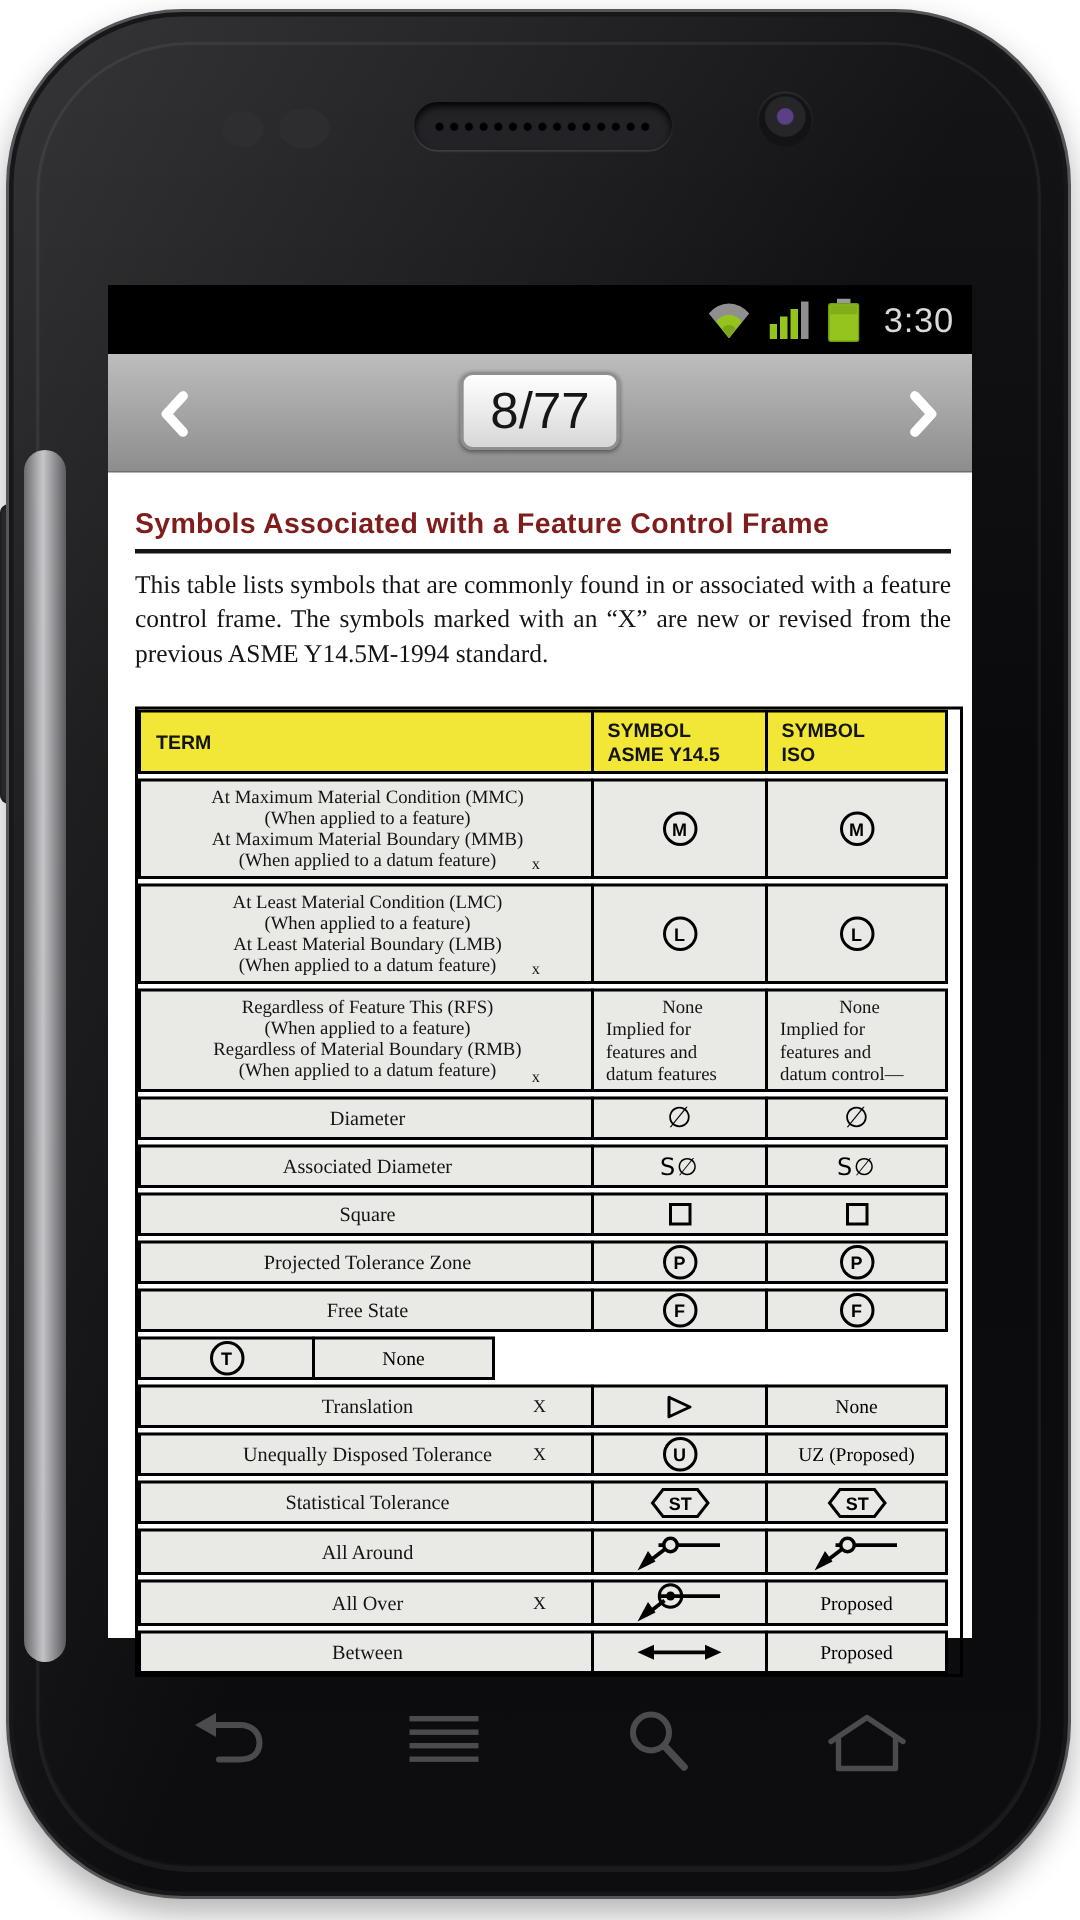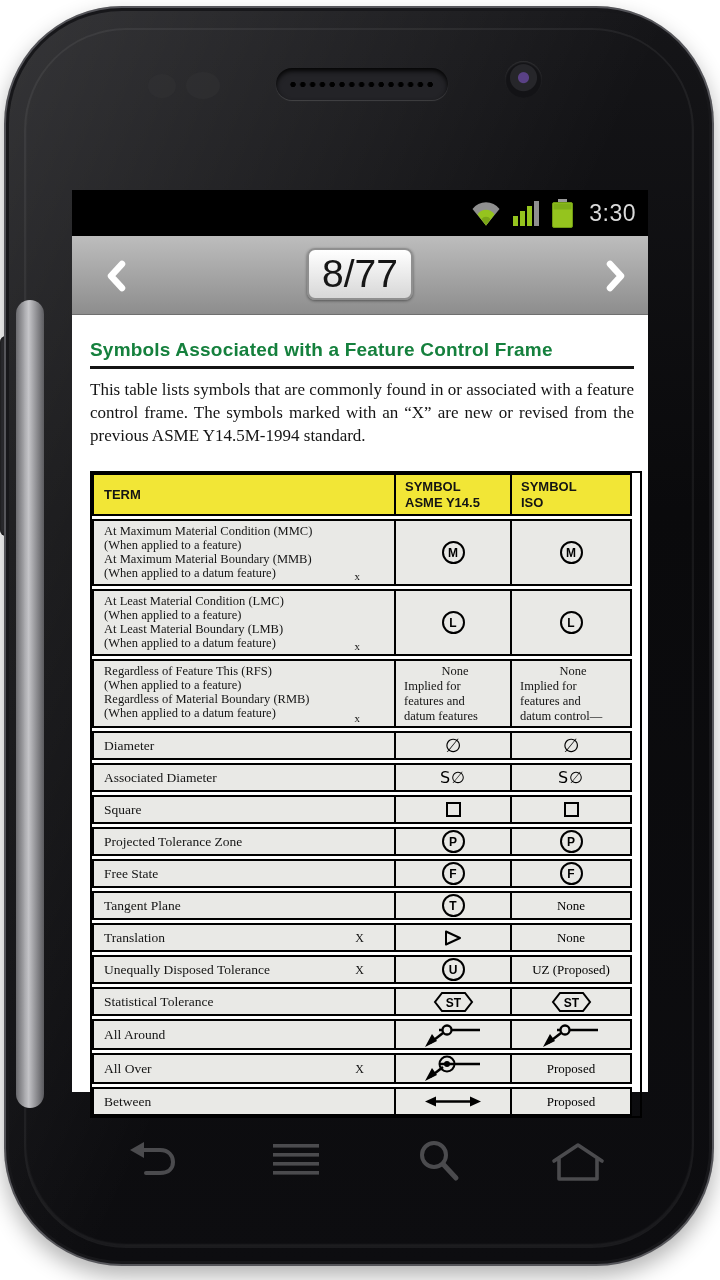--- a/index.html
+++ b/index.html
@@ -75,28 +75,28 @@
   }
   .chev{position:absolute;top:24px;width:22px;height:32px;cursor:pointer;}
   .chev.prev{left:34px;}
   .chev.next{right:22px;}
   .pagebtn{
     position:absolute;left:50%;top:12px;transform:translateX(-50%);
     width:106px;height:52px;border-radius:8px;
     background:linear-gradient(#ffffff,#d7d7d7);
     border:2px solid #8f8f8f;box-sizing:border-box;
     display:flex;align-items:center;justify-content:center;
-    font-size:39px;color:#161616;box-shadow:0 1px 3px rgba(0,0,0,.45);
+    font-size:34px;color:#161616;box-shadow:0 1px 3px rgba(0,0,0,.45);
     cursor:pointer;
   }
 
   
   .doc{height:777px;box-sizing:border-box;padding:16px 12px 0 16px;background:#fff;color:#141414;}
   .doc-title{
-    font-size:19px;font-weight:bold;letter-spacing:.2px;color:#15803d;
+    font-size:19px;font-weight:bold;letter-spacing:.2px;color:#7f1d1d;
     border-bottom:3px solid #141414;padding-bottom:5px;margin:8px 2px 10px 2px;
   }
   .doc-intro{
     font-family:"Liberation Serif","DejaVu Serif",serif;
     font-size:17px;line-height:1.34;text-align:justify;margin:0 2px;
   }
 
   
   .tbl{margin-top:24px;margin-left:2px;width:548px;border:2px solid #000;}
   .trow{display:flex;}
@@ -106,21 +106,21 @@
     font-family:"Liberation Serif","DejaVu Serif",serif;
   }
   .tcell + .tcell{margin-left:-2px;}
   .c-term{width:304px;position:relative;padding:4px 8px 4px 10px;}
   .c-asme{width:118px;display:flex;align-items:center;justify-content:center;}
   .c-iso{width:122px;display:flex;align-items:center;justify-content:center;}
   .thead .tcell{background:var(--header-yellow,#f2e636);font-family:"Liberation Sans",sans-serif;
     font-weight:bold;font-size:13px;line-height:1.2;}
   .thead .c-term{display:flex;flex-direction:column;justify-content:center;}
   .thead .c-asme,.thead .c-iso{display:flex;flex-direction:column;justify-content:center;align-items:flex-start;padding:4px 6px 4px 9px;}
-  .term-line{font-size:12.5px;line-height:1.1;}
+  .term-line{font-size:12.5px;line-height:1.1;text-align:center;}
   .single .term-line{font-size:13.5px;line-height:1.25;}
   .single.tall{min-height:29px;display:flex;}
   .single .c-term{display:flex;flex-direction:column;justify-content:center;}
   .flag{position:absolute;right:34px;bottom:2px;font-size:11px;
         font-family:"Liberation Serif",serif;}
   .single .flag{bottom:auto;top:50%;transform:translateY(-50%);right:30px;font-size:12px;}
 
   
   .sym-circle{
     display:inline-flex;align-items:center;justify-content:center;
@@ -314,23 +314,20 @@
             <div class="term-line">Free State</div>
           </div>
           <div class="tcell c-asme">
             <span class="sym-circle">F</span>
           </div>
           <div class="tcell c-iso">
             <span class="sym-circle">F</span>
           </div>
         </div>
         <div class="trow single tall">
-          <div class="tcell c-term">
-            <div class="term-line">Tangent Plane</div>
-          </div>
           <div class="tcell c-asme">
             <span class="sym-circle">T</span>
           </div>
           <div class="tcell c-iso">
             <span class="sym-text">None</span>
           </div>
         </div>
         <div class="trow single tall">
           <div class="tcell c-term">
             <div class="term-line">Translation</div>

